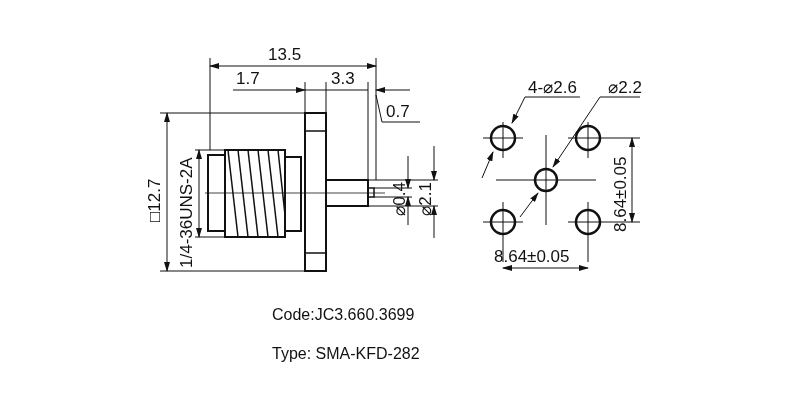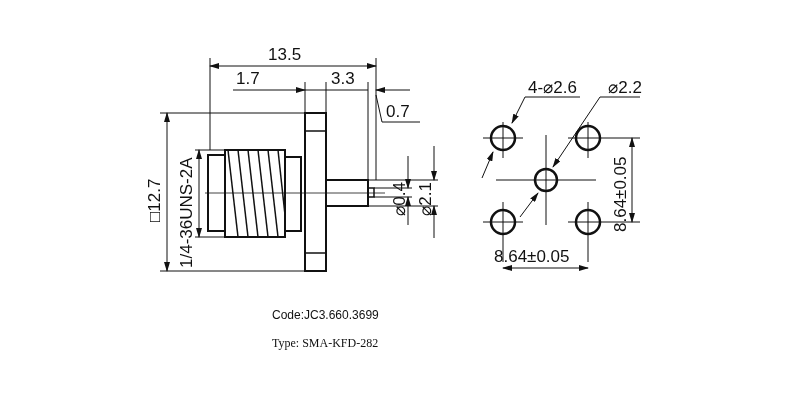--- a/index.html
+++ b/index.html
@@ -1,19 +1,19 @@
 <!DOCTYPE html>
 <html><head>
 <meta charset="utf-8">
 <style>
   html, body { margin: 0; padding: 0; background: #ffffff; }
   body { width: 800px; height: 400px; overflow: hidden; position: relative; font-family: "Liberation Sans", sans-serif; }
   svg { position: absolute; left: 0; top: 0; }
   .dim { font-family: "Liberation Sans", sans-serif; font-size: 17px; fill: #111; }
-  .caption { position: absolute; left: 272px; font-size: 12px; color: #111; font-family: "Liberation Sans", sans-serif; line-height: 24px; }
+  .caption { position: absolute; left: 272px; font-size: 16px; color: #111; font-family: "Liberation Sans", sans-serif; line-height: 24px; }
 </style>
 </head>
 <body>
 
 <svg width="800" height="400" viewBox="0 0 800 400">
   <defs>
     <marker id="ar" markerWidth="10" markerHeight="6" refX="9" refY="3" orient="auto" markerUnits="userSpaceOnUse">
       <path d="M0,0 L10,3 L0,6 Z" fill="#111"></path>
     </marker>
     <marker id="al" markerWidth="10" markerHeight="6" refX="1" refY="3" orient="auto" markerUnits="userSpaceOnUse">
@@ -118,13 +118,13 @@
     </g>
   </g>
 
   <text class="dim" x="528" y="93">4-⌀2.6</text>
   <text class="dim" x="608" y="93">⌀2.2</text>
   <text class="dim" transform="translate(626,232) rotate(-90)">8.64±0.05</text>
   <text class="dim" x="494" y="262">8.64±0.05</text>
 </svg>
 
 <div class="caption" style="top:303px;">Code:JC3.660.3699</div>
-<div class="caption" style="top:331px;font-family:Liberation Serif, serif;">Type: SMA-KFD-282</div>
+<div class="caption" style="top:342px;">Type: SMA-KFD-282</div>
 
 </body></html>

